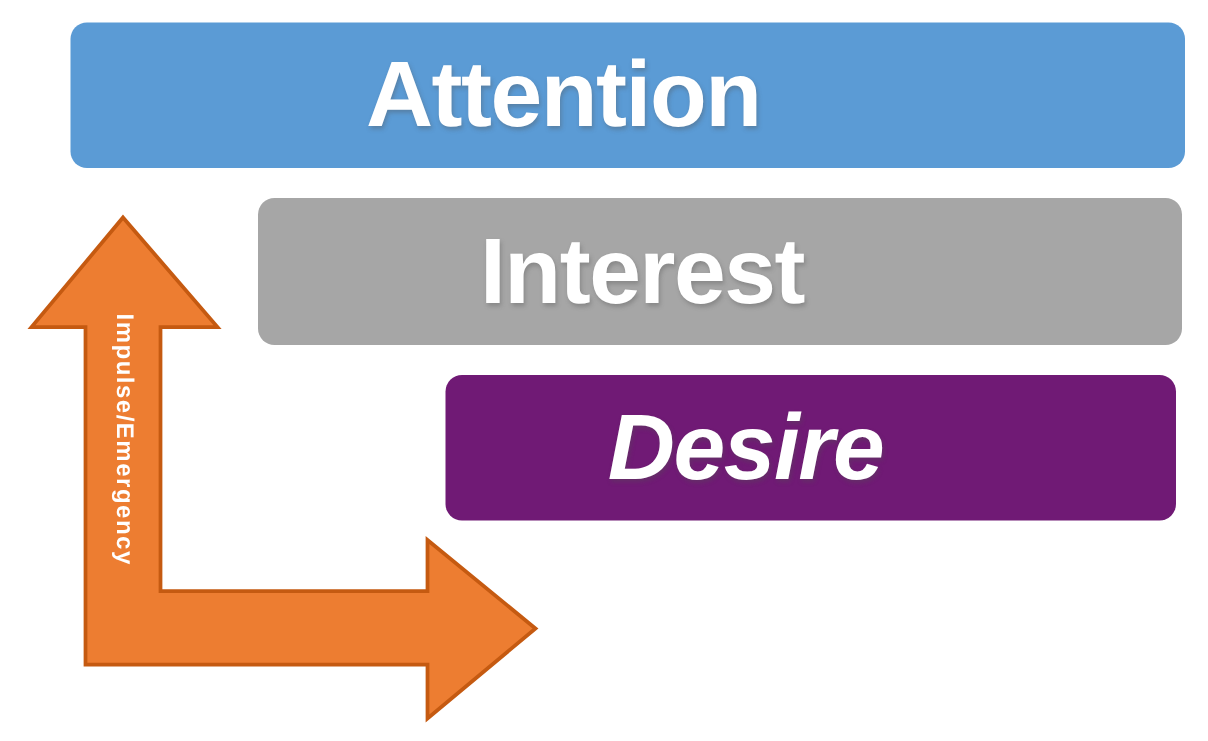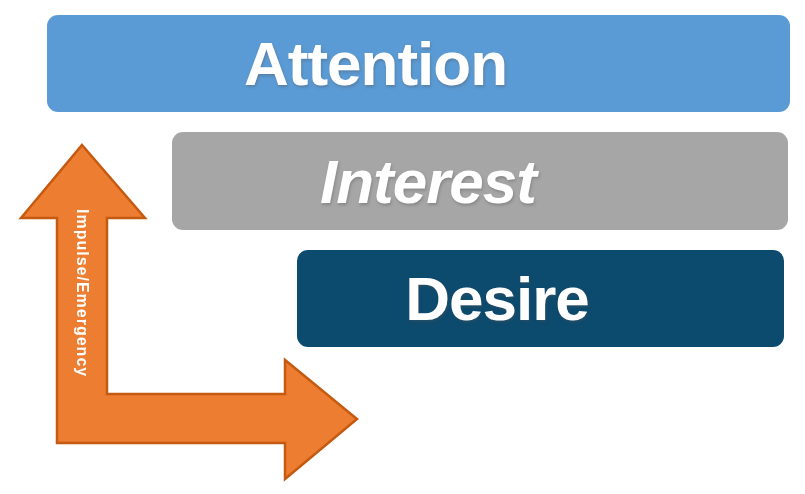--- a/index.html
+++ b/index.html
@@ -67,22 +67,22 @@
   <svg class="arrow-svg" viewBox="0 0 805 494" aria-hidden="true">
     <polygon points="82,145 145,218 107,218 107,394 285,394 285,360 357,419 285,479 285,443 57,443 57,218 21,218" stroke-width="2.5" stroke-linejoin="miter" fill="#ED7D31" stroke="#C55A11"></polygon>
   </svg>
 
   <div class="arrow-label" style="color: rgb(255, 255, 255);">Impulse/Emergency</div>
 
   <div class="bar bar-attention" style="background: rgb(91, 155, 213);">
     <span>Attention</span>
   </div>
 
-  <div class="bar bar-interest" style="background: rgb(166, 166, 166); font-style: italic;">
+  <div class="bar bar-interest" style="background: rgb(166, 166, 166);">
     <span>Interest</span>
   </div>
 
-  <div class="bar bar-desire" style="background: #0c4a6e;">
+  <div class="bar bar-desire" style="background: #701a75; font-style: italic;">
     <span>Desire</span>
   </div>
 
 
 </div>
 
 </body></html>

